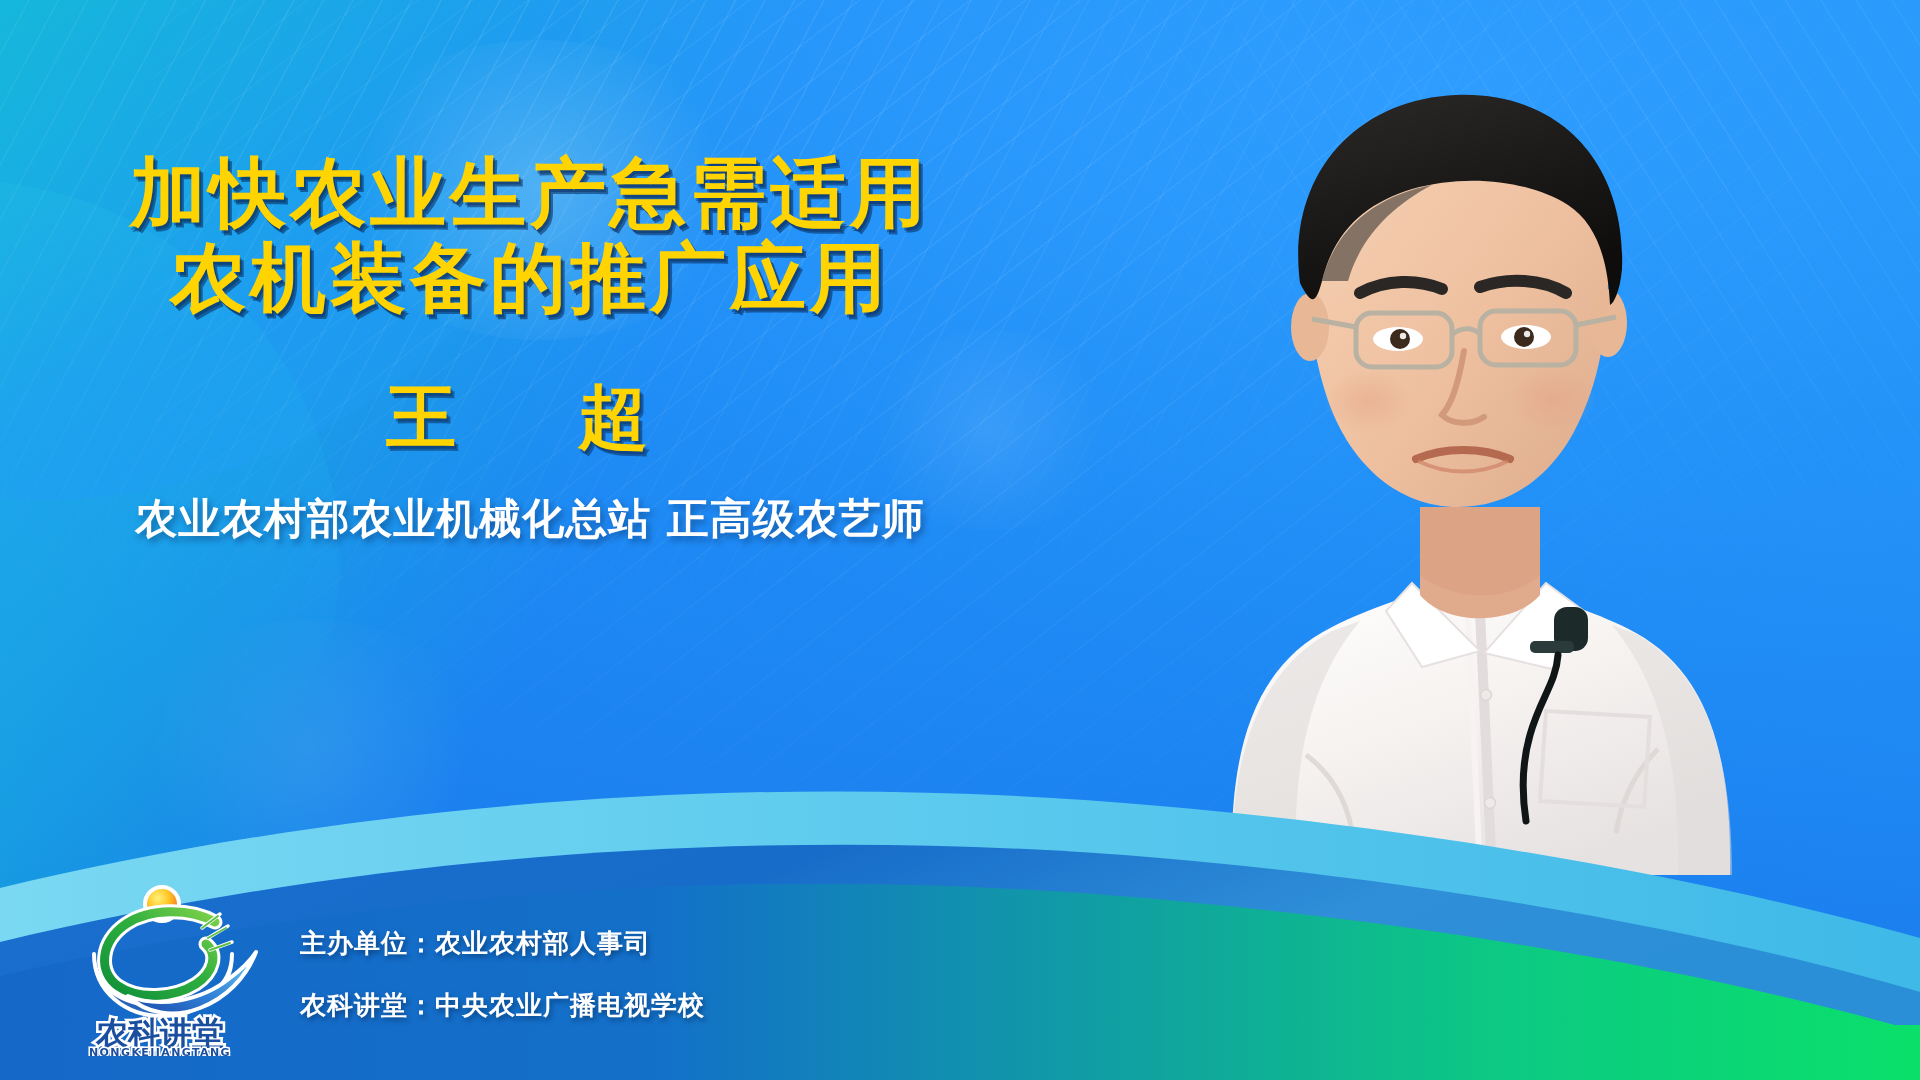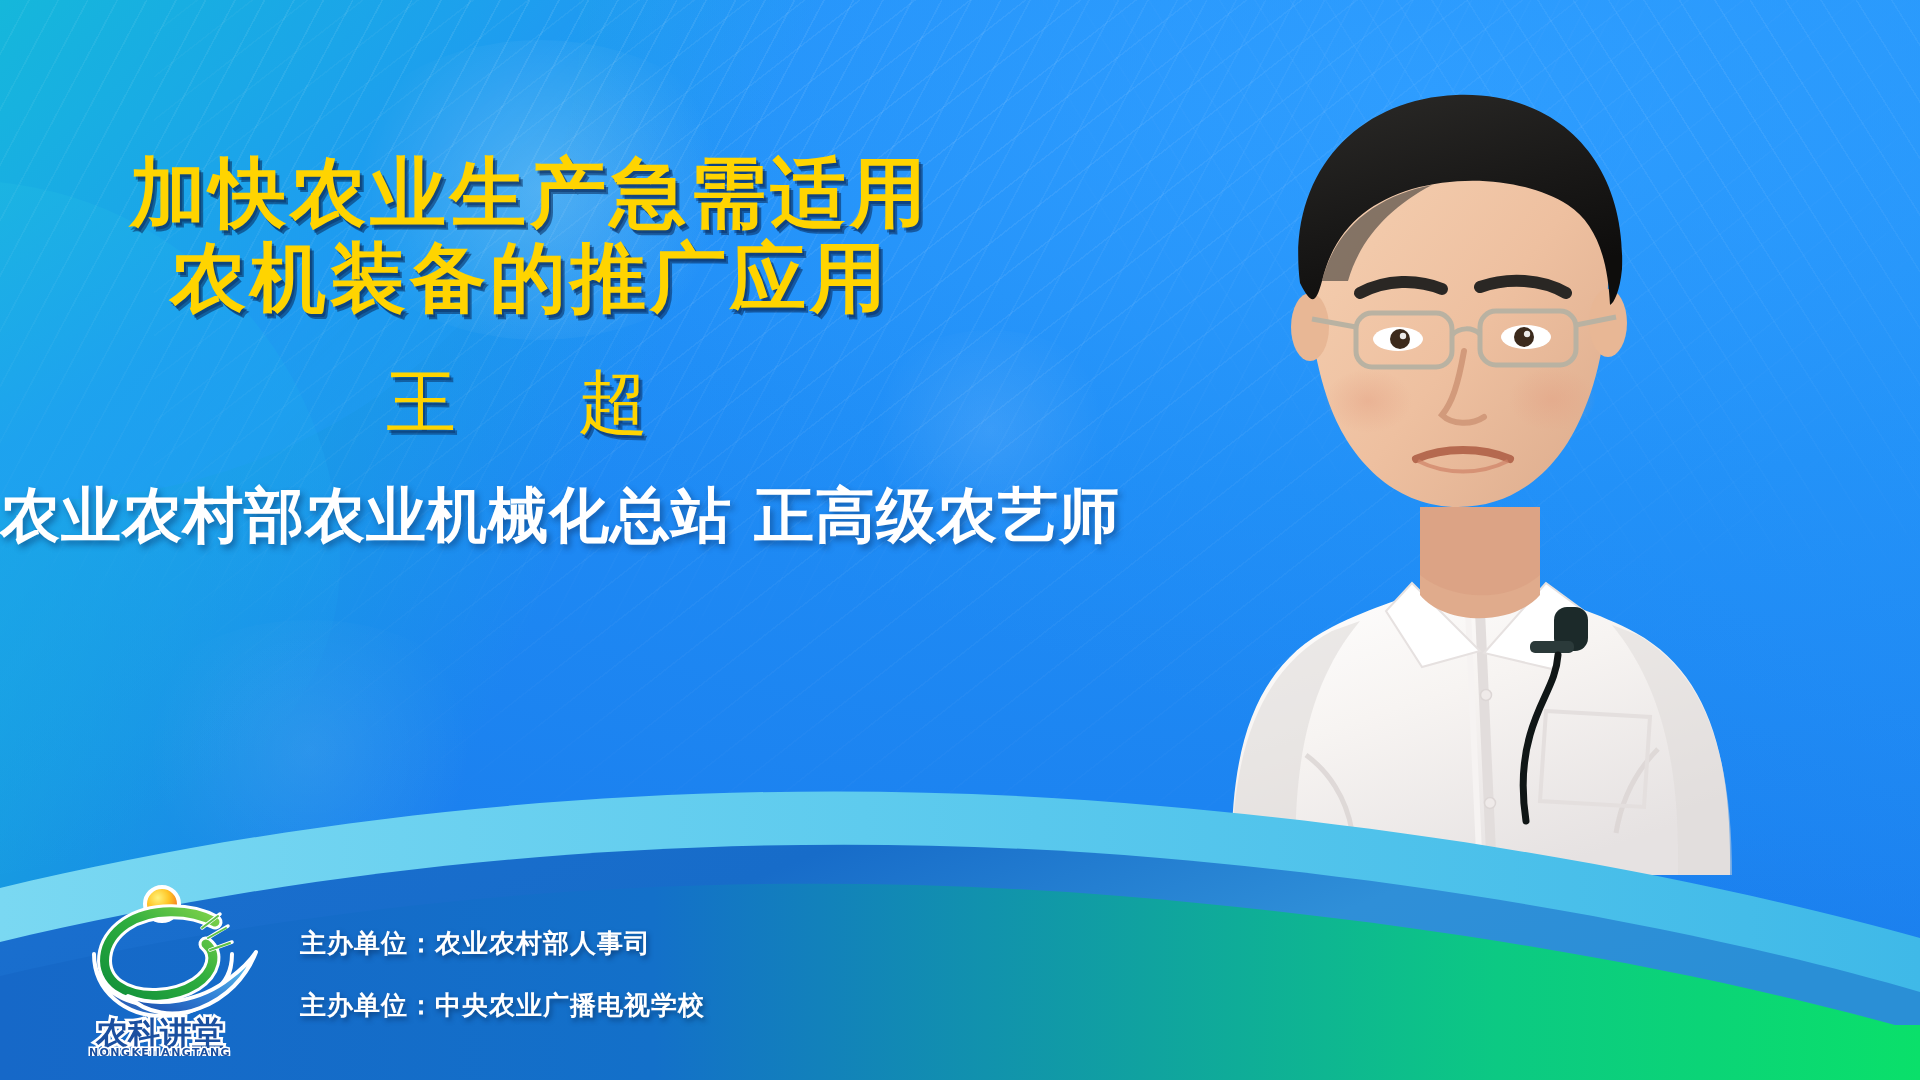--- a/index.html
+++ b/index.html
@@ -150,36 +150,36 @@
     font-size: 76px;
     line-height: 1.12;
     letter-spacing: 4px;
     color: #FFD400;
     text-shadow:
        4px 5px 0 rgba(8,40,90,0.55),
        2px 3px 0 rgba(8,40,90,0.45);
     white-space: nowrap;
   }
   .speaker-name {
-    margin-top: 36px;
+    margin-top: 51px;
     font-family: "DejaVu Sans", "Liberation Sans", sans-serif;
-    font-weight: normal;
+    font-weight: bold;
     font-size: 70px;
     letter-spacing: 26px;
     color: #FFD400;
     text-shadow:
        4px 5px 0 rgba(8,40,90,0.5),
        2px 3px 0 rgba(8,40,90,0.4);
     white-space: nowrap;
   }
   .speaker-affil {
     margin-top: 26px;
     font-family: "DejaVu Sans", "Liberation Sans", sans-serif;
     font-weight: bold;
-    font-size: 60px;
+    font-size: 42px;
     letter-spacing: 1px;
     color: #ffffff;
     text-shadow: 3px 4px 6px rgba(6,38,86,0.45);
     white-space: nowrap;
   }
 
   
   .footer-lines {
     position: absolute;
     left: 300px;
@@ -359,21 +359,21 @@
 
   <div class="title-block">
     <div class="title-line">加快农业生产急需适用</div>
     <div class="title-line">农机装备的推广应用</div>
     <div class="speaker-name">王　超</div>
     <div class="speaker-affil">农业农村部农业机械化总站 正高级农艺师</div>
   </div>
 
   <div class="footer-lines">
     <div class="footer-line">主办单位：农业农村部人事司</div>
-    <div class="footer-line">主办单位：中央农业广播电视学校</div>
+    <div class="footer-line">农科讲堂：中央农业广播电视学校</div>
   </div>
 
   <div class="logo">
     <svg viewBox="0 0 220 190" xmlns="http://www.w3.org/2000/svg">
       <defs>
         <radialGradient id="sun" cx="38%" cy="32%" r="72%">
           <stop offset="0%" stop-color="#fff27a"></stop>
           <stop offset="45%" stop-color="#ffc627"></stop>
           <stop offset="100%" stop-color="#f2641c"></stop>
         </radialGradient>

